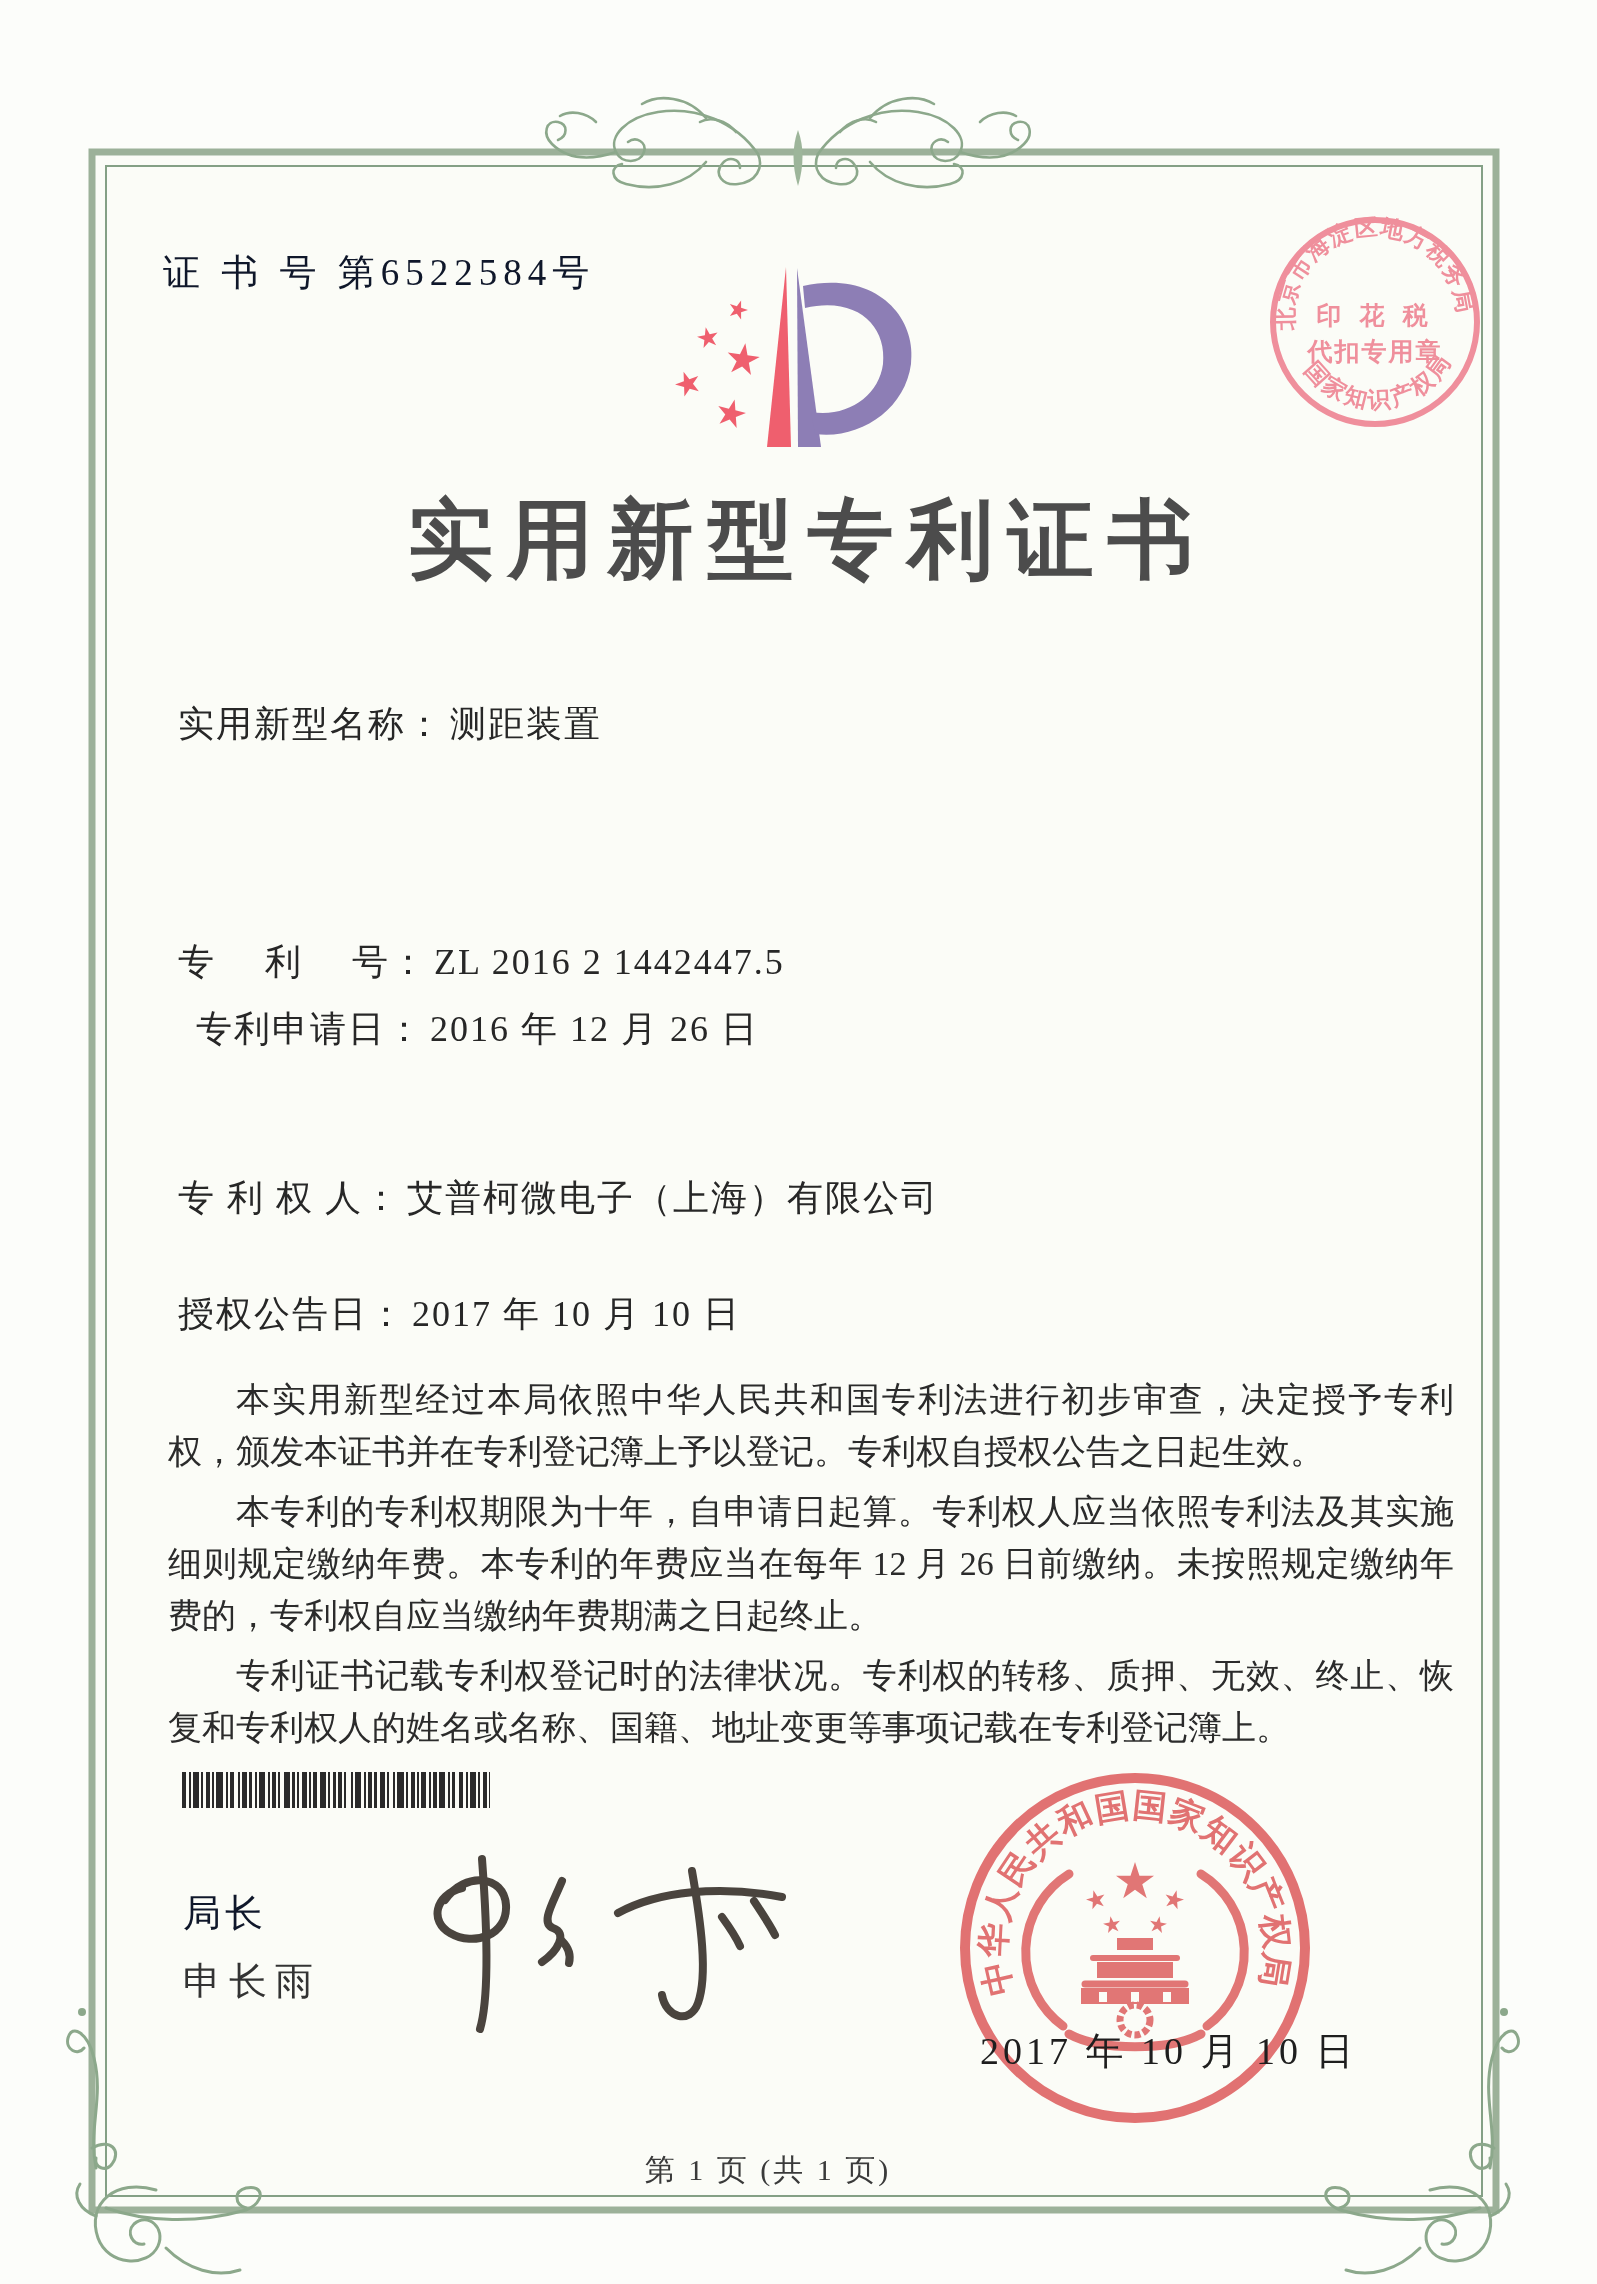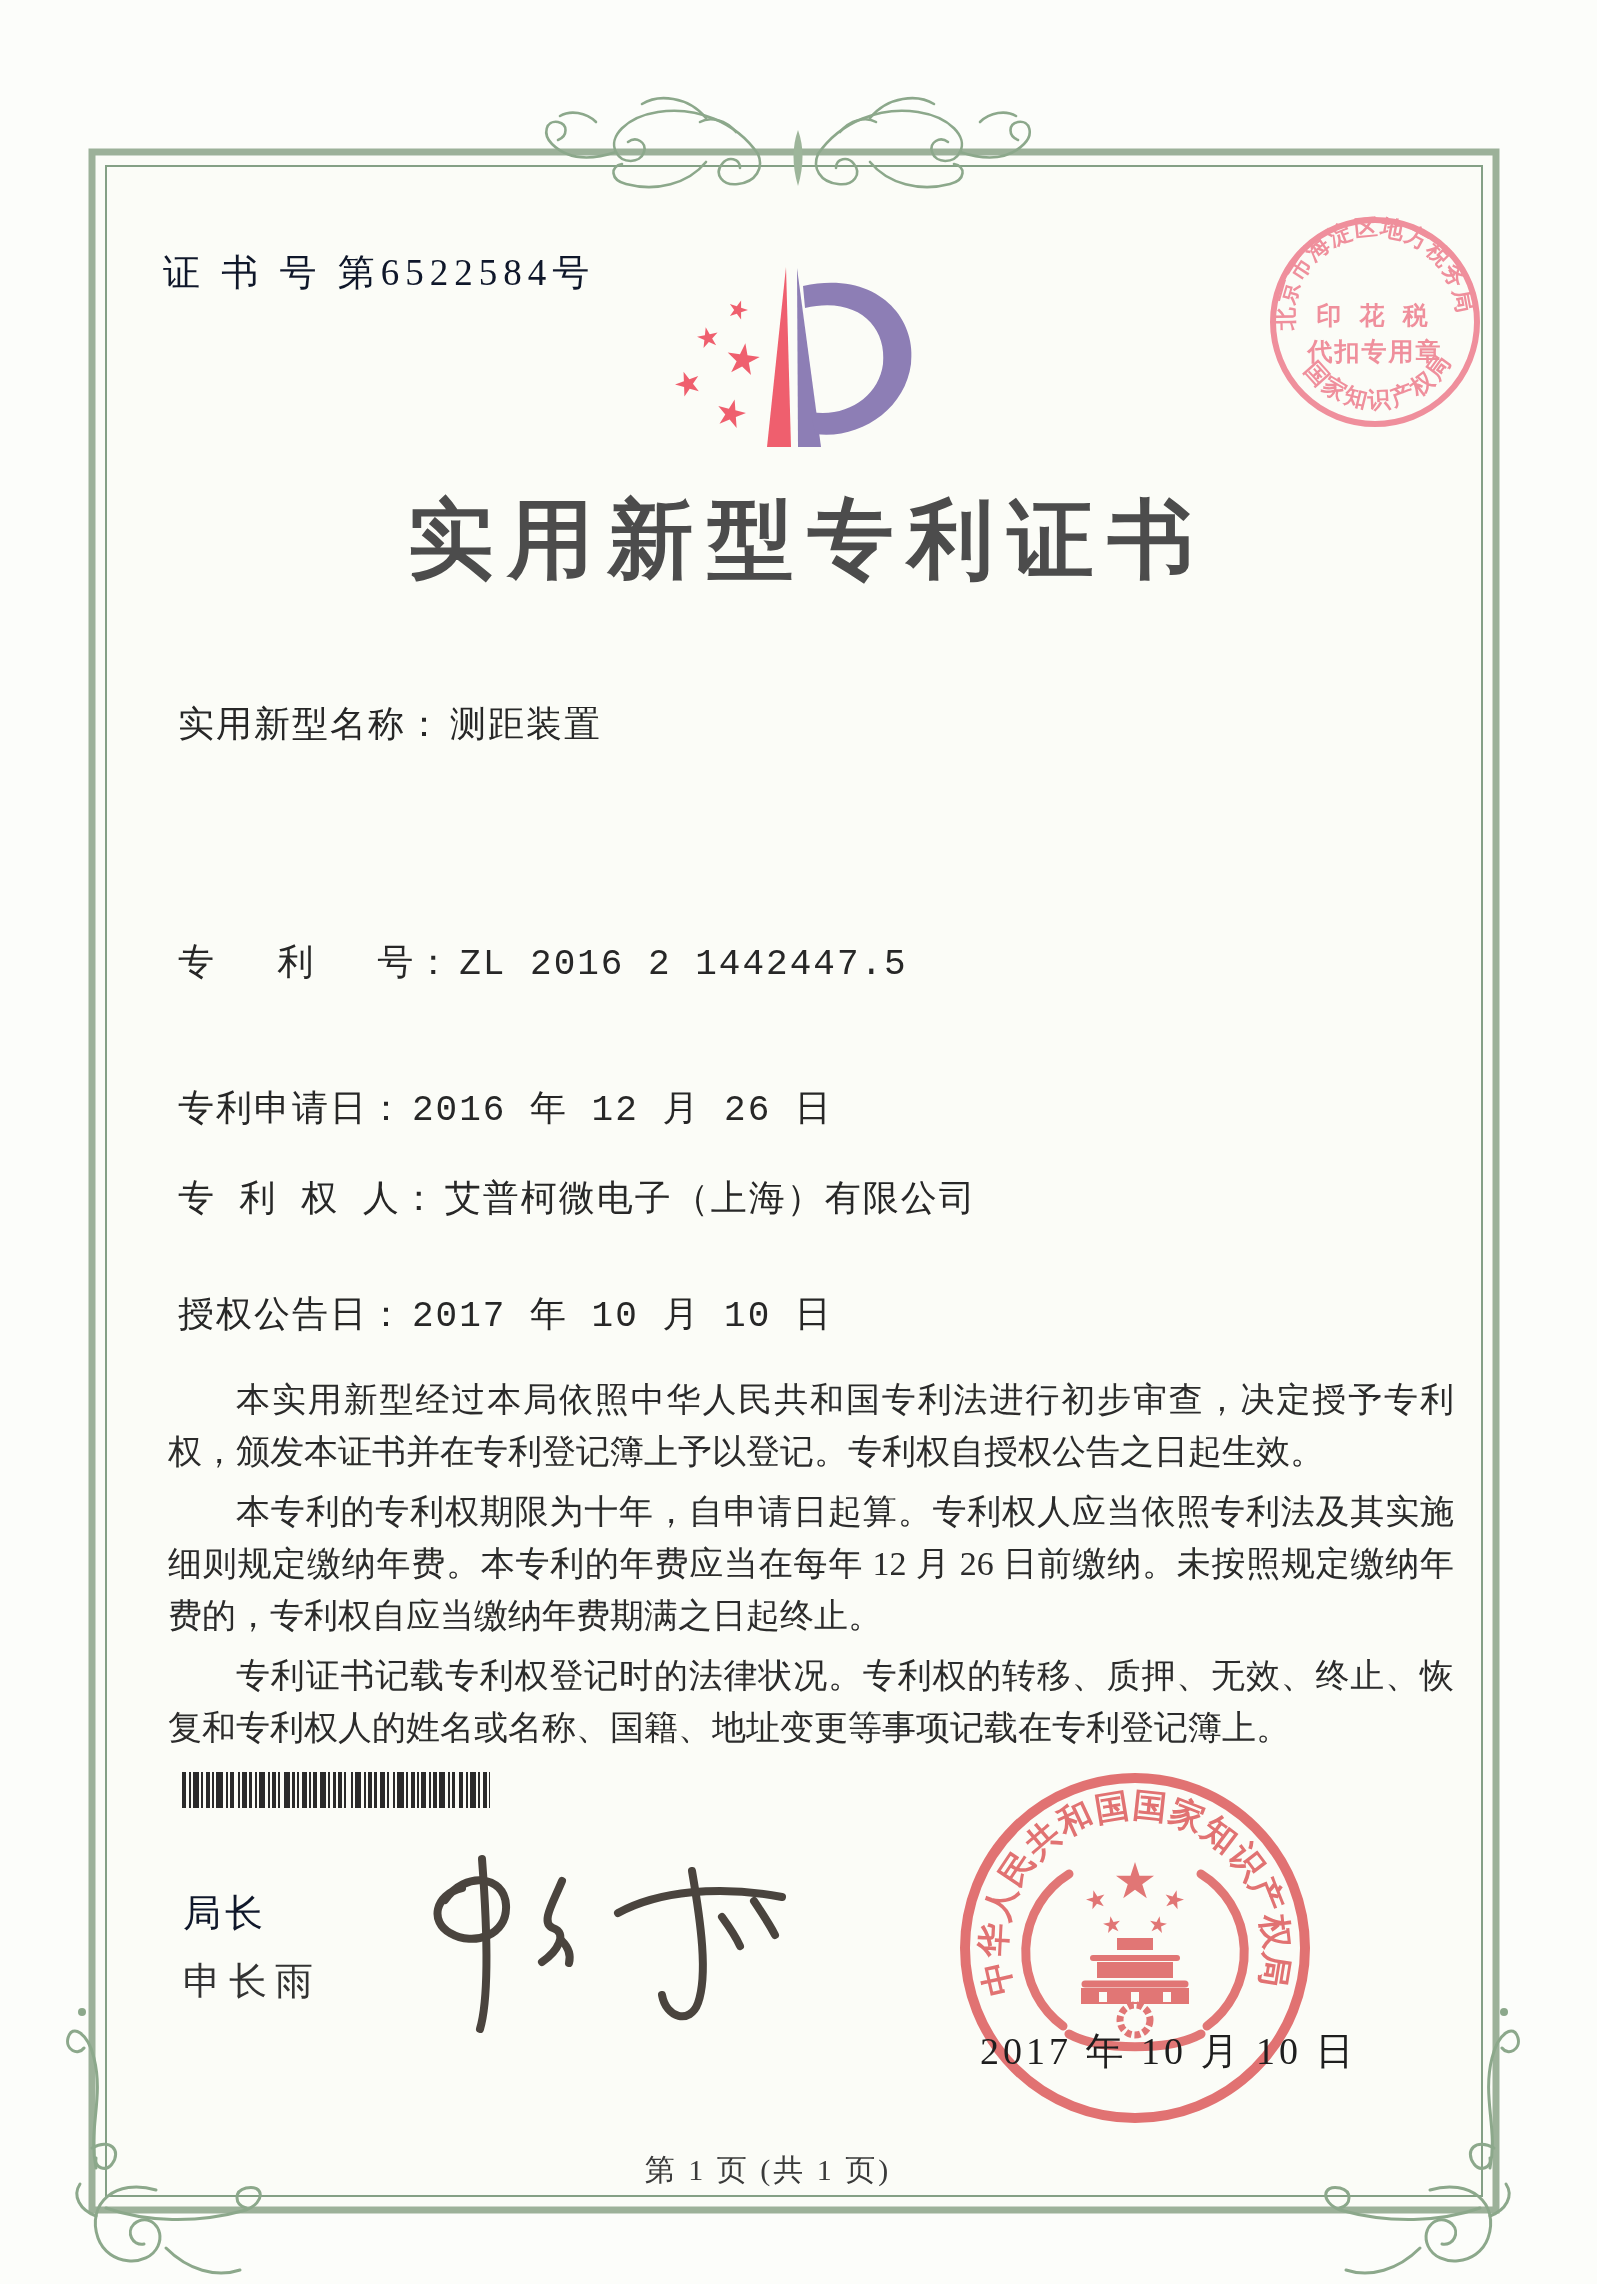--- a/index.html
+++ b/index.html
@@ -16,23 +16,23 @@
   
   .cert-number{
     left:163px;top:248px;
     font-size:37px;letter-spacing:6px;color:#0f172a;
   }
   .title{
     left:9px;top:482px;width:1597px;
     text-align:center;
     font-size:86px;font-weight:600;letter-spacing:14px;color:#4c4c4c;
   }
-  .field{left:178px;font-size:36px;color:#272727;letter-spacing:2px;white-space:nowrap;font-family:Liberation Mono, monospace;}
+  .field{left:178px;font-size:36px;color:#272727;letter-spacing:2px;white-space:nowrap;}
   .field .val{margin-left:6px;}
-  .f0{top:700px;} .f1{top:820px;} .f2{top:938px;} .f3{top:1084px;} .f4{top:1174px;} .f5{top:1290px;}
+  .f0{top:700px;} .f1{top:820px;} .f2{top:938px;} .f3{top:1005px;margin-left:18px;} .f4{top:1174px;} .f5{top:1290px;}
   .paras{
     left:160px;top:1366px;width:1302px;
     font-size:34px;line-height:52px;color:#2b2b2b;
     text-align:justify;
   }
   .paras p{margin:8px;text-indent:2em;}
   .officer-title{left:183px;top:1888px;font-size:38px;letter-spacing:4px;color:#0f172a;}
   .officer-name{left:183px;top:1956px;font-size:38px;letter-spacing:8px;color:#333;}
   .issue-date{left:980px;top:2026px;font-size:38px;letter-spacing:4px;color:#1e1e1e;z-index:6;}
   .footer{left:608px;top:2150px;width:320px;text-align:center;font-size:30px;letter-spacing:3px;color:#3a3a3a;}

